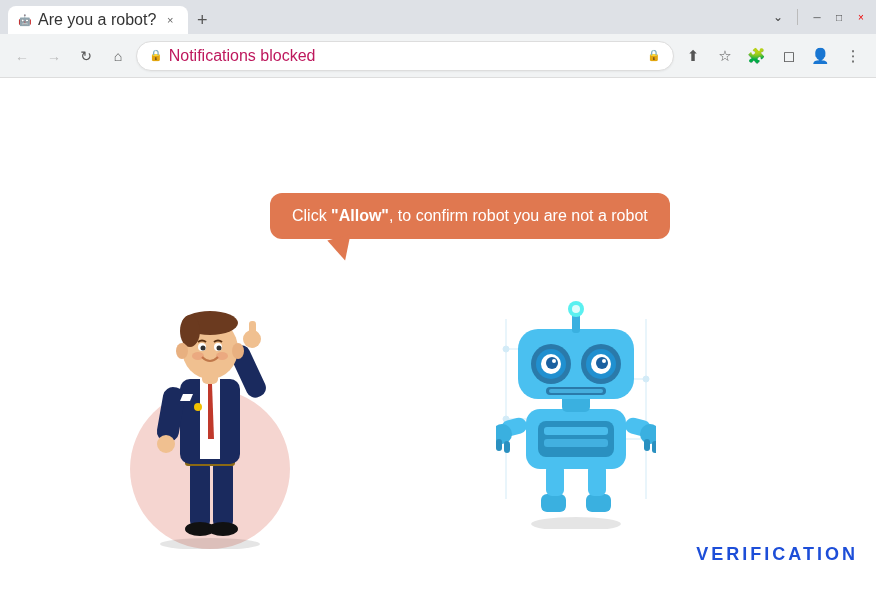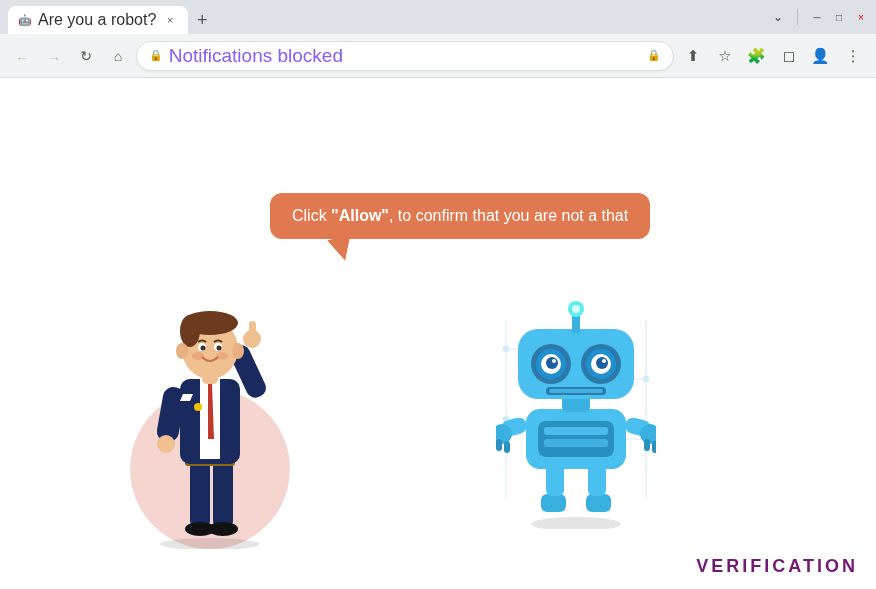--- a/index.html
+++ b/index.html
@@ -129,22 +129,22 @@
       padding: 0 12px;
       gap: 6px;
       border: 1px solid #ddd;
       box-shadow: 0 1px 2px rgba(0,0,0,0.05);
     }
     .url-lock {
       font-size: 11px;
       color: #666;
     }
     .url-text {
-      font-size: 19px;
-      color: #8b5cf6;
+      font-size: 16px;
+      color: #be185d;
       flex: 1;
     }
     .url-lock-right {
       font-size: 11px;
       color: #666;
     }
     .toolbar-actions {
       display: flex;
       align-items: center;
       gap: 2px;
@@ -238,25 +238,25 @@
       height: 230px;
     }
     .robot-svg {
       width: 100%;
       height: 100%;
     }
 
     
     .verification-text {
       position: absolute;
-      bottom: 12px;
+      bottom: 24px;
       right: 18px;
       font-size: 18px;
       font-weight: bold;
-      color: #701a75;
+      color: #1d4ed8;
       letter-spacing: 3px;
     }
   </style>
 </head>
 <body>
 
 <div class="chrome-frame">
 
   <div class="title-bar">
     <div class="tab-strip">
@@ -292,21 +292,21 @@
       <div class="toolbar-btn">🧩</div>
       <div class="toolbar-btn">◻</div>
       <div class="toolbar-btn">👤</div>
       <div class="toolbar-btn">⋮</div>
     </div>
   </div>
 
   <div class="page-content">
 
     <div class="speech-bubble">
-      <span>Click </span><span class="bold">"Allow"</span><span>, to confirm that you are not a that</span>
+      <span>Click </span><span class="bold">"Allow"</span><span>, to confirm robot you are not a robot</span>
     </div>
 
     <div class="person-container">
       <div class="person-bg-circle"></div>
 
       <svg class="person-svg" width="160" height="310" viewBox="0 0 160 310" xmlns="http://www.w3.org/2000/svg">
 
         <ellipse cx="80" cy="305" rx="50" ry="6" fill="rgba(0,0,0,0.1)"></ellipse>
 
         <rect x="60" y="220" width="20" height="70" rx="8" fill="#1a2a5e"></rect>

